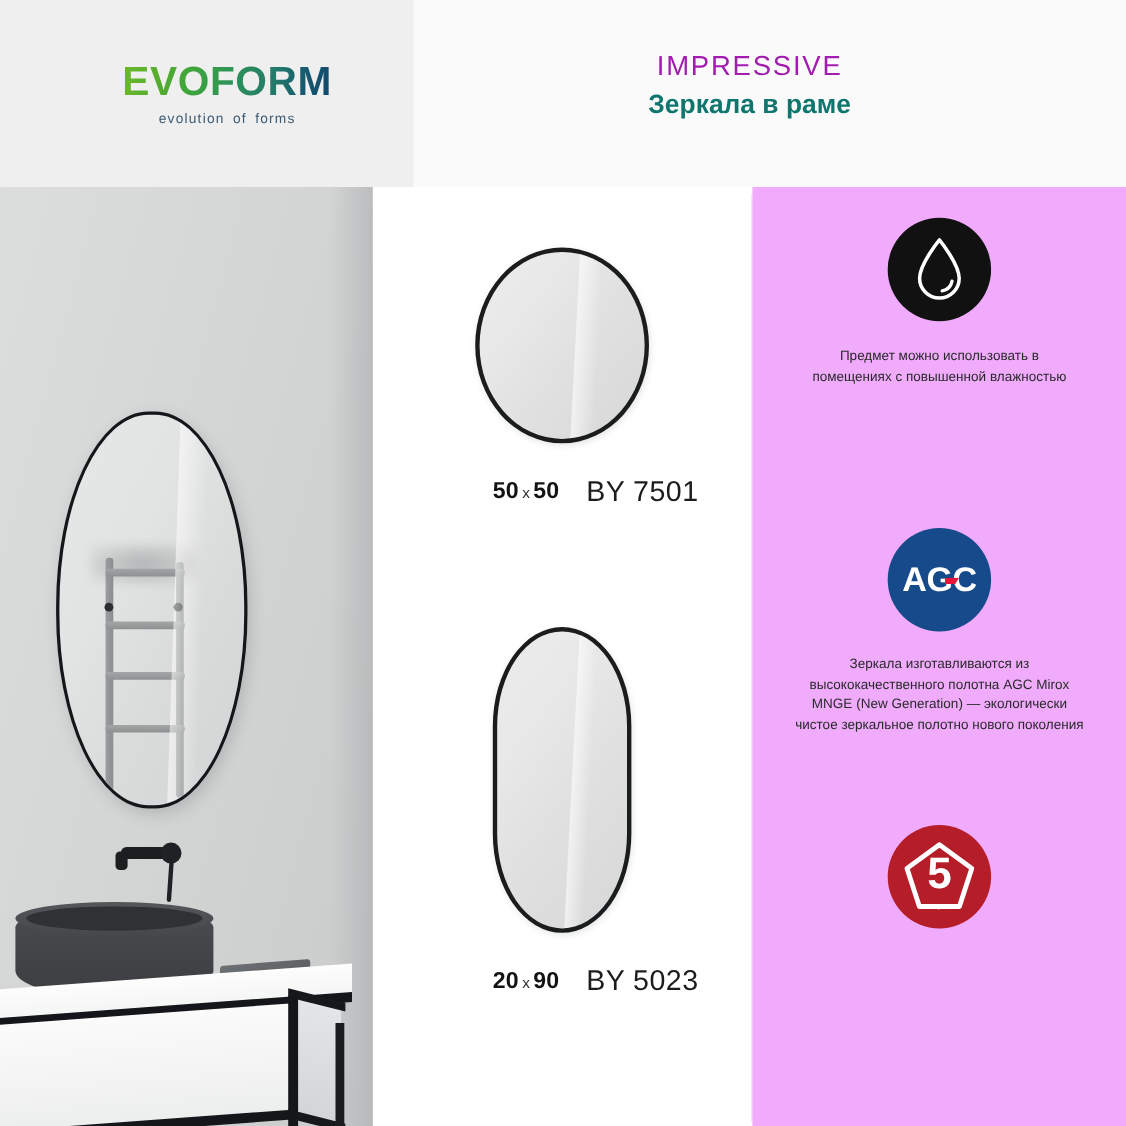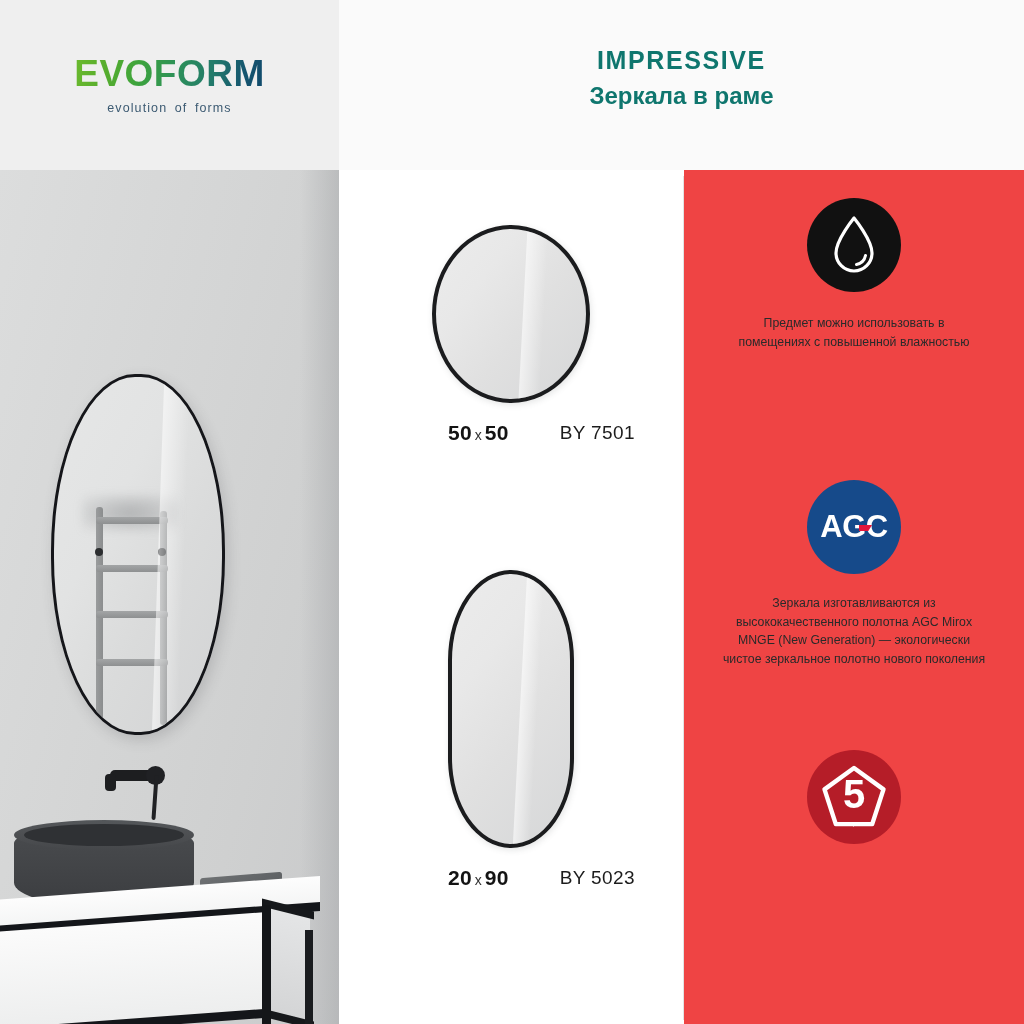--- a/index.html
+++ b/index.html
@@ -29,20 +29,21 @@
   }
   #logo-block {
     position: absolute;
     left: 0; top: 0;
     width: 339px; height: 170px;
     background: #efefef;
     display: flex;
     flex-direction: column;
     align-items: center;
     justify-content: center;
+    padding-left: 37px;
   }
   #logo-wordmark {
     font-size: 37px;
     font-weight: bold;
     letter-spacing: 0.5px;
     line-height: 1;
     background-image: linear-gradient(100deg,
         #6cba2e 0%, #57ad2d 17%, #3da43c 34%,
         #2e9257 52%, #227a6b 72%, #15556f 88%, #10496b 100%);
     -webkit-background-clip: text;
@@ -65,23 +66,23 @@
     width: 685px; height: 170px;
     display: flex;
     flex-direction: column;
     align-items: center;
     justify-content: center;
     padding-bottom: 14px;
     box-sizing: border-box;
   }
   #title-main {
     font-size: 25px;
-    font-weight: 700;
+    font-weight: 400;
     letter-spacing: 1.6px;
-    color: #0f766e;
+    color: #a21caf;
     line-height: 1.25;
     white-space: nowrap;
   }
   #title-sub {
     margin-top: 5px;
     font-size: 24px;
     font-weight: 700;
     color: #0f766e;
     line-height: 1.25;
     white-space: nowrap;
@@ -316,21 +317,21 @@
   #mirror-round {
     width: 158px; height: 178px;
     border-radius: 50%;
   }
   #mirror-oval {
     width: 126px; height: 278px;
     border-radius: 63px / 90px;
   }
 
   .spec-table {
-    margin-top: 12px;
+    margin-top: 26px;
     width: 250px;
     border-collapse: collapse;
   }
   .spec-table tr { height: 35px; }
   .spec-size {
     width: 132px;
     text-align: left;
     padding-left: 62px;
     white-space: nowrap;
   }
@@ -341,41 +342,41 @@
     letter-spacing: 0.2px;
   }
   .spec-size .mul {
     font-size: 14px;
     font-weight: 400;
     color: #333333;
     padding: 0 3px;
   }
   .spec-article {
     text-align: right;
-    font-size: 19px;
+    font-size: 26px;
     font-weight: 400;
     color: #1c1c1c;
     letter-spacing: 0.4px;
     white-space: nowrap;
   }
 
   
   #divider {
     position: absolute;
     left: 683px; top: 176px;
     width: 1px; height: 844px;
     background: #e3e3e3;
   }
 
   
   #features {
     position: absolute;
     left: 684px; top: 170px;
     width: 340px; height: 854px;
-    background: #ef4444;
+    background: #f0abfc;
   }
   .feature {
     position: absolute;
     left: 0;
     width: 340px;
     display: flex;
     flex-direction: column;
     align-items: center;
   }
   #feature-moisture { top: 28px; }

